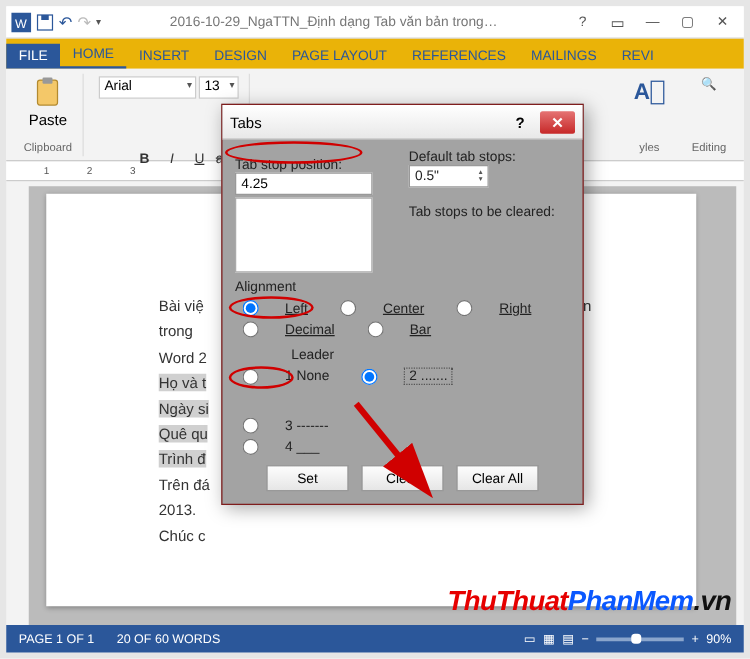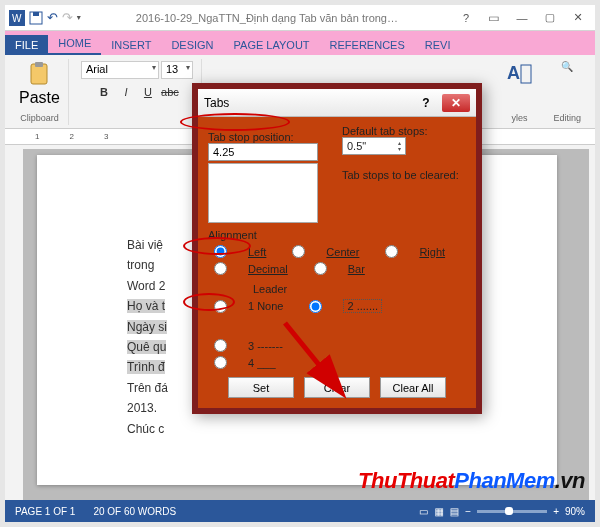--- a/index.html
+++ b/index.html
@@ -4,21 +4,21 @@
 <style>
   * { box-sizing: border-box; margin: 0; padding: 0; font-family: "Segoe UI", Tahoma, sans-serif; }
   body { width: 600px; height: 527px; overflow: hidden; position: relative; background: #fff; font-size: 11px; }
   .outer { border: 5px solid #e6e6e6; width: 600px; height: 527px; position: relative; background: #f3f3f3; }
   .titlebar { height: 26px; background: #fff; display: flex; align-items: center; padding: 0 4px; border-bottom: 1px solid #d4d4d4; }
   .qat { display: flex; gap: 4px; align-items: center; }
   .qat svg { display: block; }
   .wintitle { flex: 1; text-align: center; color: #777; font-size: 11px; overflow: hidden; white-space: nowrap; }
   .wincontrols { display: flex; gap: 2px; }
   .winbtn { width: 26px; height: 18px; display: flex; align-items: center; justify-content: center; color: #555; }
-  .tabs { display: flex; background: #f9a8d4; height: 24px; align-items: flex-end; }
+  .tabs { display: flex; background: #eab308; height: 24px; align-items: flex-end; }
   .tab { padding: 4px 10px; font-size: 11px; color: #2b579a; cursor: pointer; }
   .tab.file { background: #2b579a; color: #fff; font-weight: 400; }
   .tab.active { color: #2b579a; border-bottom: 2px solid #2b579a; }
   .ribbon { height: 74px; background: #f3f3f3; border-bottom: 1px solid #ccc; display: flex; align-items: flex-start; padding: 4px 6px; gap: 4px; position: relative; }
   .rgroup { display: flex; flex-direction: column; align-items: center; border-right: 1px solid #ddd; padding: 2px 8px; height: 66px; }
   .rgroup-label { font-size: 9px; color: #666; margin-top: auto; }
   .paste-btn { display: flex; flex-direction: column; align-items: center; gap: 2px; }
   .fontrow { display: flex; gap: 2px; align-items: center; }
   .combo { border: 1px solid #ccc; background: #fff; height: 18px; padding: 1px 14px 1px 4px; font-size: 11px; position: relative; }
   .combo::after { content: "▾"; position: absolute; right: 2px; top: 1px; font-size: 8px; color: #555; }
@@ -26,21 +26,21 @@
   .ibtn { width: 18px; height: 18px; display: flex; align-items: center; justify-content: center; font-size: 11px; color: #333; }
   .ruler { height: 16px; background: #fff; border-bottom: 1px solid #ccc; display: flex; align-items: center; padding-left: 30px; font-size: 8px; color: #555; gap: 30px; }
   .docarea { position: absolute; top: 144px; left: 18px; right: 6px; bottom: 22px; background: #bbb; overflow: hidden; }
   .page { position: absolute; top: 6px; left: 14px; width: 520px; height: 330px; background: #fff; box-shadow: 0 1px 4px rgba(0,0,0,.3); padding: 80px 70px 20px 90px; font-size: 12px; color: #333; line-height: 1.7; }
   .page span.hi { background: #d0d0d0; }
   .statusbar { position: absolute; bottom: 0; left: 0; right: 0; height: 22px; background: #2b579a; color: #fff; font-size: 10px; display: flex; align-items: center; padding: 0 10px; gap: 18px; }
   .statusbar .right { margin-left: auto; display: flex; gap: 6px; align-items: center; }
   .zoomslider { width: 70px; height: 3px; background: #8aa5cc; position: relative; }
   .zoomslider::after { content:""; position:absolute; top:-3px; left: 40%; width:8px; height:8px; background:#fff; border-radius:3px;}
   
-  .dialog { position: absolute; top: 78px; left: 187px; width: 290px; background: #c2410c; border: 6px solid #7f1d1d; box-shadow: 3px 3px 14px rgba(0,0,0,.35); }
+  .dialog { position: absolute; top: 78px; left: 172px; width: 290px; background: #a3a3a3; border: 1px solid #7f1d1d; box-shadow: 3px 3px 14px rgba(0,0,0,.35); }
   .dlg-title { height: 28px; background: linear-gradient(#fff,#e8e8e8); border-bottom: 1px solid #bbb; display: flex; align-items: center; padding: 0 6px; font-size: 12px; }
   .dlg-title span { flex: 1; }
   .dlg-ctrl { width: 28px; height: 18px; display: flex; align-items: center; justify-content: center; margin-left: 2px; font-weight: bold; }
   .dlg-close { background: linear-gradient(#e57373,#c62828); color: #fff; border-radius: 2px; }
   .dlg-body { padding: 8px 10px 10px 10px; font-size: 11px; color: #222; }
   .dlg-row { display: flex; gap: 10px; }
   .dlg-col { flex: 1; }
   .txtinput { width: 110px; border: 1px solid #999; background: #fff; height: 18px; padding: 1px 4px; font-size: 11px; }
   .stoplist { width: 110px; height: 60px; border: 1px solid #aaa; background: #fff; margin-top: 2px; }
   .spin { width: 64px; border: 1px solid #999; background: #fff; height: 18px; padding: 1px 4px; font-size: 11px; display: inline-flex; align-items: center; }
@@ -91,35 +91,36 @@
     </div>
   </div>
 
   <div class="tabs">
     <div class="tab file">FILE</div>
     <div class="tab active">HOME</div>
     <div class="tab">INSERT</div>
     <div class="tab">DESIGN</div>
     <div class="tab">PAGE LAYOUT</div>
     <div class="tab">REFERENCES</div>
+    <div class="tab">MAILINGS</div>
     <div class="tab">REVI</div>
   </div>
 
   <div class="ribbon">
     <div class="rgroup">
       <div class="paste-btn">
         <svg width="22" height="26">
             <rect x="3" y="3" width="16" height="20" rx="2" fill="#f4c869" stroke="#b38a2f"></rect>
             <rect x="7" y="1" width="8" height="5" rx="1" fill="#999"></rect>
           </svg>
-        <span style="font-size:16px;">Paste</span>
+        <span style="font-size:12px;">Paste</span>
       </div>
       <div class="rgroup-label">Clipboard</div>
     </div>
-    <div class="rgroup" style="align-items:center;">
+    <div class="rgroup" style="align-items:flex-end;gap:35px;">
       <div class="fontrow">
         <div class="combo" style="width:78px;">Arial</div>
         <div class="combo" style="width:32px;">13</div>
       </div>
       <div class="iconrow">
         <div class="ibtn" style="font-weight:bold;">B</div>
         <div class="ibtn" style="font-style:italic;">I</div>
         <div class="ibtn" style="text-decoration:underline;">U</div>
         <div class="ibtn" style="text-decoration:line-through;">abc</div>
       </div>

